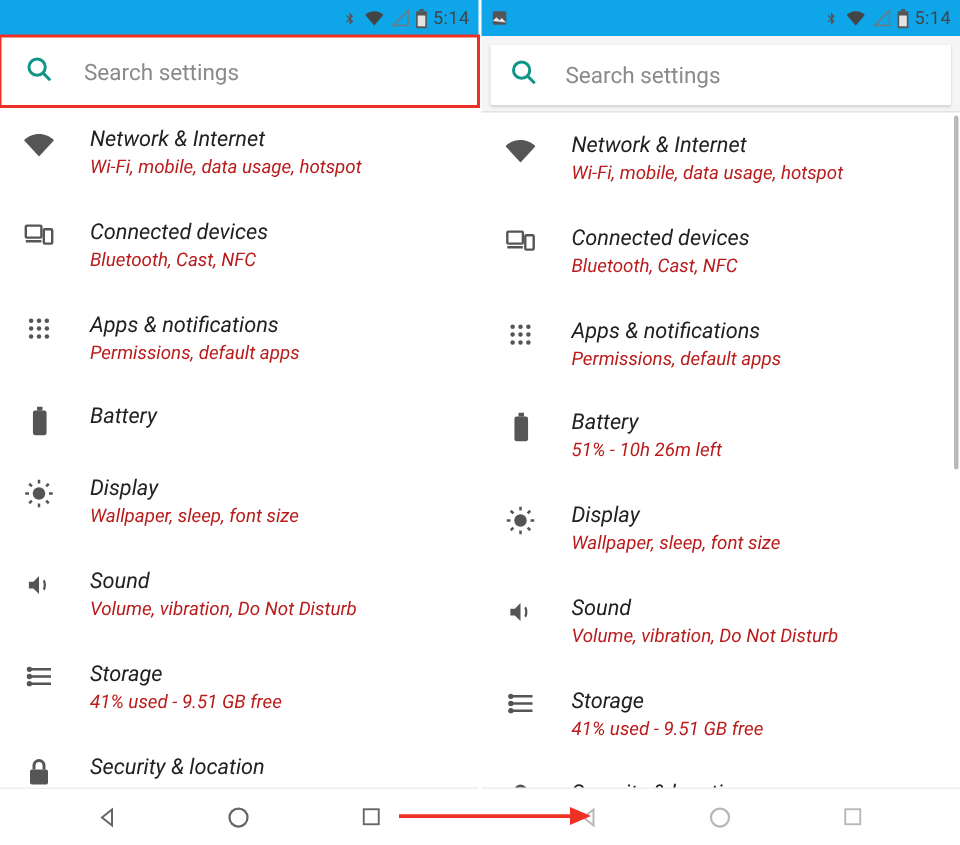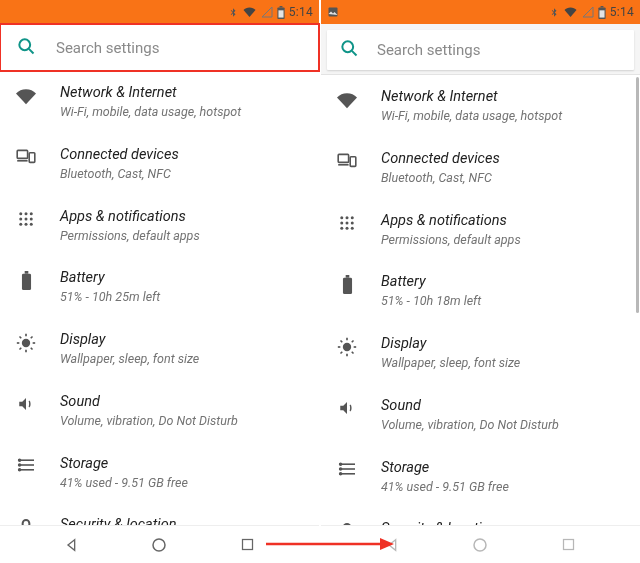--- a/index.html
+++ b/index.html
@@ -20,21 +20,21 @@
     width: 319px;
     height: 563px;
     background: #fff;
     position: relative;
     display: flex;
     flex-direction: column;
   }
   .phone + .phone { margin-left: 2px; }
   .statusbar {
     height: 22px;
-    background: #f97316;
+    background: #0ea5e9;
     display: flex;
     align-items: center;
     justify-content: flex-end;
     padding: 12px 6px;
     font-size: 12px;
     color: #444;
     gap: 4px;
   }
   .statusbar .left-icons {
     margin-right: auto;
@@ -100,21 +100,21 @@
     margin-top: 2px;
   }
   .row .text { flex: 1; min-width: 0; }
   .row .title {
     font-size: 14.5px;
     color: #212121;
     line-height: 1.25;
   }
   .row .sub {
     font-size: 12.5px;
-    color: #737373;
+    color: #b91c1c;
     margin-top: 2px;
     line-height: 1.25;
   }
   .scrollind {
     position: absolute;
     right: 1px;
     top: 2px;
     width: 3px;
     height: 236px;
     background: rgba(0,0,0,0.28);
@@ -235,21 +235,20 @@
       </div>
       <div class="row">
         <span class="icon">
             <svg width="11" height="20" viewBox="0 0 12 22" fill="#555">
               <rect x="1" y="3" width="10" height="18" rx="1.5"></rect>
               <rect x="4" y="0" width="4" height="3"></rect>
             </svg>
           </span>
         <div class="text">
             <div class="title">Battery</div>
-            <div class="sub">51% - 10h 25m left</div>
           </div>
       </div>
       <div class="row">
         <span class="icon">
             <svg width="20" height="20" viewBox="0 0 24 24" fill="#555">
               <circle cx="12" cy="12" r="5"></circle>
               <g stroke="#555" stroke-width="2">
                 <line x1="12" y1="1" x2="12" y2="4"></line>
                 <line x1="12" y1="20" x2="12" y2="23"></line>
                 <line x1="1" y1="12" x2="4" y2="12"></line>
@@ -420,21 +419,21 @@
       </div>
       <div class="row">
         <span class="icon">
             <svg width="11" height="20" viewBox="0 0 12 22" fill="#555">
               <rect x="1" y="3" width="10" height="18" rx="1.5"></rect>
               <rect x="4" y="0" width="4" height="3"></rect>
             </svg>
           </span>
         <div class="text">
             <div class="title">Battery</div>
-            <div class="sub">51% - 10h 18m left</div>
+            <div class="sub">51% - 10h 26m left</div>
           </div>
       </div>
       <div class="row">
         <span class="icon">
             <svg width="20" height="20" viewBox="0 0 24 24" fill="#555">
               <circle cx="12" cy="12" r="5"></circle>
               <g stroke="#555" stroke-width="2">
                 <line x1="12" y1="1" x2="12" y2="4"></line>
                 <line x1="12" y1="20" x2="12" y2="23"></line>
                 <line x1="1" y1="12" x2="4" y2="12"></line>

